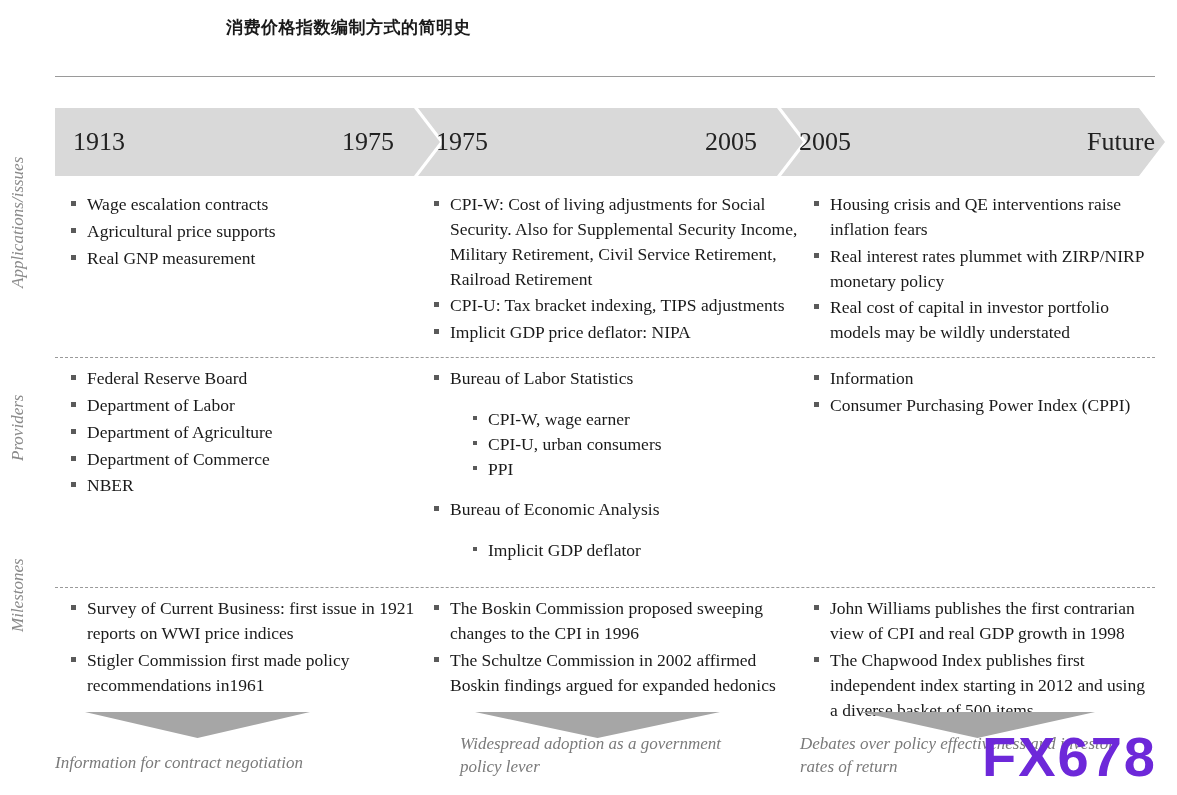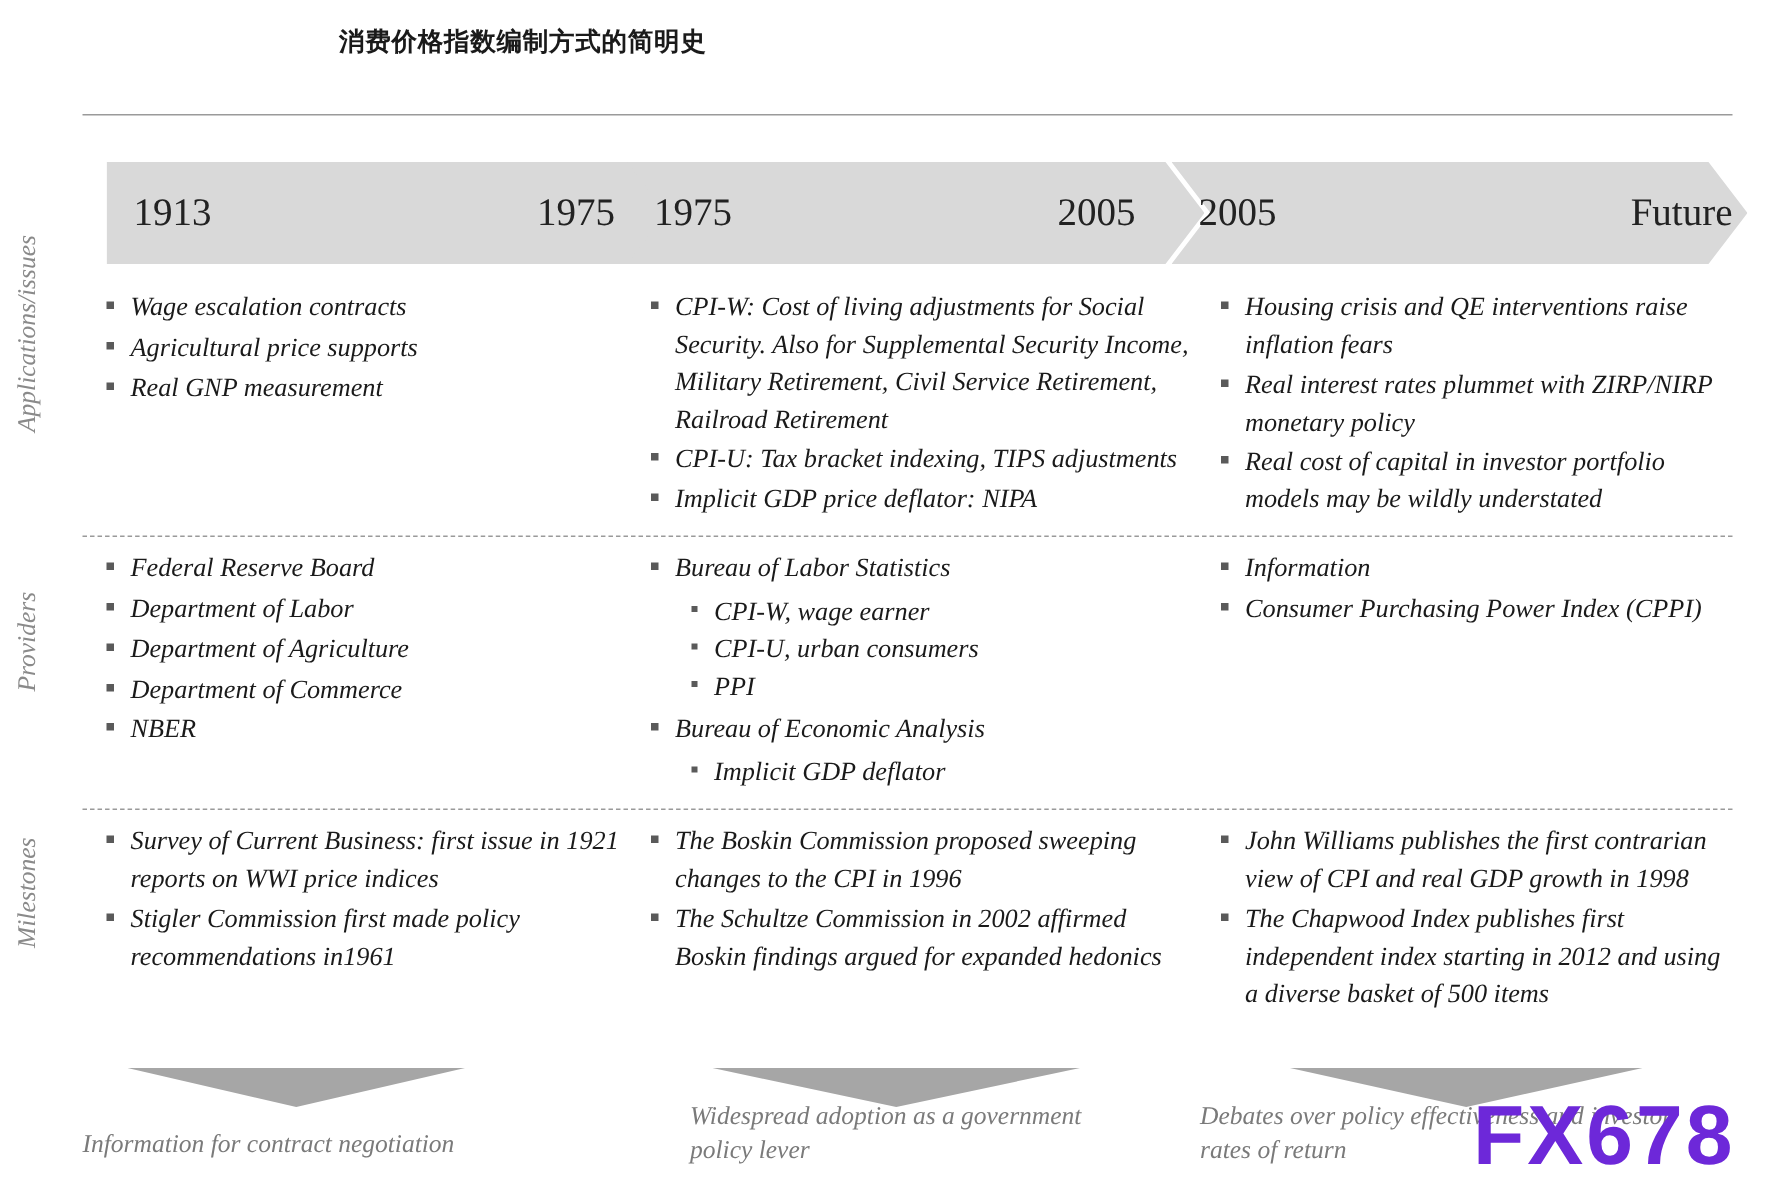--- a/index.html
+++ b/index.html
@@ -69,21 +69,21 @@
     transform: translateY(-50%);
     font-size: 26px;
   }
   .chev-end {
     position: absolute;
     right: 46px;
     top: 50%;
     transform: translateY(-50%);
     font-size: 26px;
   }
-  .chev1 { left: 16px; width: 385px; }
+  .chev1 { left: 0; width: 385px; }
   .chev2 { left: 363px; width: 385px; }
   .chev3 { left: 726px; width: 384px; }
   .chev3 .chev-end { right: 10px; }
 
   
   .row-label {
     position: absolute;
     left: 0;
     width: 36px;
     font-style: italic;
@@ -130,34 +130,33 @@
     list-style: none;
     margin: 0;
     padding: 0;
   }
   ul.bullets > li {
     position: relative;
     padding-left: 20px;
     margin-bottom: 2px;
     font-size: 17.5px;
     line-height: 1.42;
-    font-style: italic;
   }
   ul.bullets > li::before {
     content: "";
     position: absolute;
     left: 4px;
     top: 9px;
     width: 5px;
     height: 5px;
     background: #5a5a5a;
   }
   ul.sub {
     list-style: none;
-    margin: 4px;
+    margin: 16px;
     padding: 0;
   }
   ul.sub > li {
     position: relative;
     padding-left: 22px;
     font-size: 17.5px;
     line-height: 1.42;
   }
   ul.sub > li::before {
     content: "";

